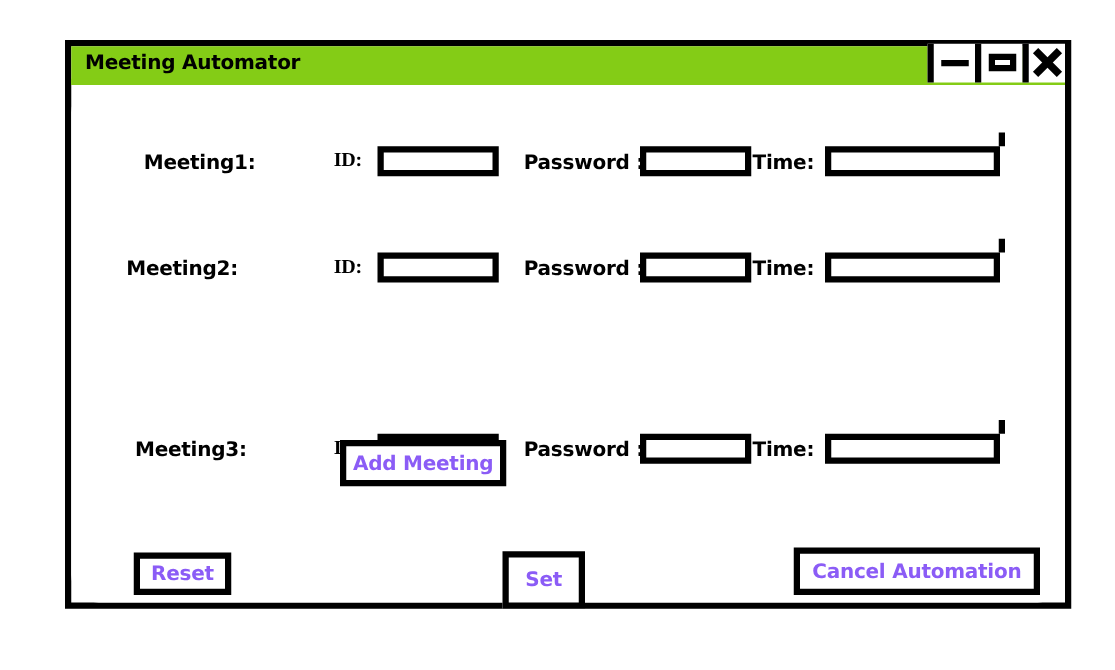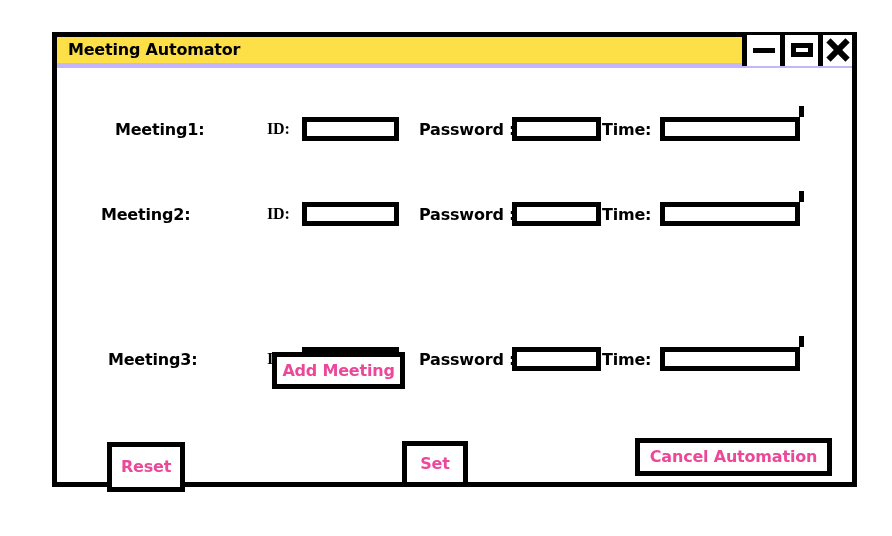--- a/index.html
+++ b/index.html
@@ -29,22 +29,22 @@
   }
 
   
   .titlebar {
     position: absolute;
     left: 0;
     top: 0;
     right: 0;
     height: 31px;
     box-sizing: border-box;
-    border-bottom: 5px solid #c4b5fd;
-    background: #fde047;
+    border-bottom: 5px solid #84cc16;
+    background: #84cc16;
     display: flex;
     align-items: center;
     justify-content: space-between;
   }
   .title-text {
     font-size: 16px;
     font-weight: bold;
     letter-spacing: -0.2px;
     padding-left: 11px;
     white-space: nowrap;
@@ -174,35 +174,35 @@
     left: 742px;
     top: -6px;
   }
 
   
   .btn {
     position: absolute;
     box-sizing: border-box;
     border: 5px solid #000000;
     background: #ffffff;
-    color: #ec4899;
+    color: #8b5cf6;
     font-family: "DejaVu Sans", sans-serif;
     font-size: 16px;
     font-weight: bold;
     letter-spacing: -0.2px;
     white-space: nowrap;
     display: flex;
     align-items: center;
     justify-content: center;
     padding: 0 8px;
     line-height: 1;
     cursor: pointer;
   }
   .btn-add    { left: 215px; top: 284px; width: 133px; height: 37px; }
-  .btn-reset  { left: 50px;  top: 374px; width: 78px;  height: 50px; }
+  .btn-reset  { left: 50px;  top: 374px; width: 78px;  height: 34px; }
   .btn-set    { left: 345px; top: 373px; width: 66px;  height: 46px; }
   .btn-cancel { left: 578px; top: 370px; width: 197px; height: 38px; }
 </style>
 </head>
 <body>
 
 <div class="window">
 
   <div class="titlebar">
     <div class="title-text">Meeting Automator</div>

